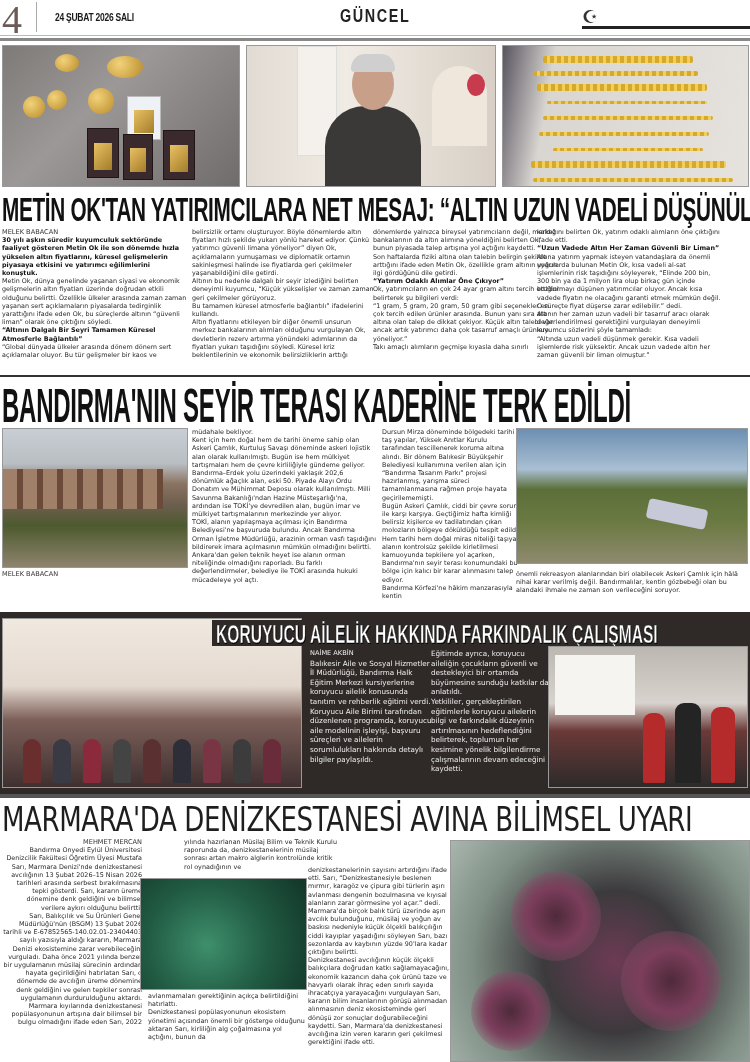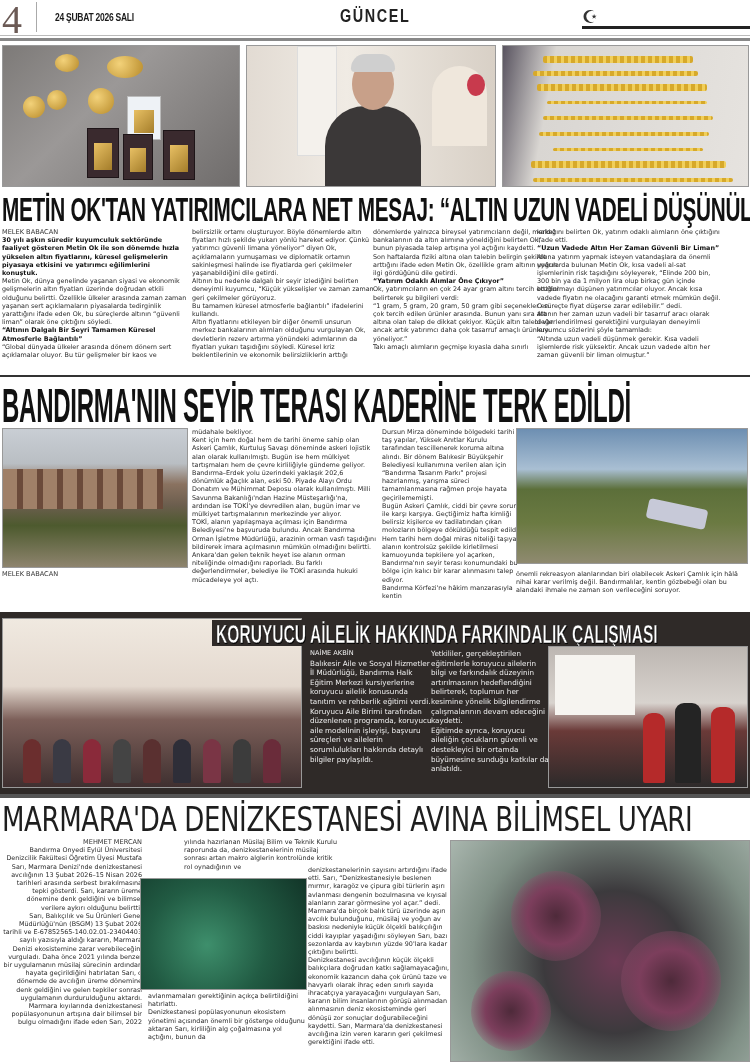--- a/index.html
+++ b/index.html
@@ -205,22 +205,22 @@
   <div class="person" style="left:230px;background:#3c3c3c;"></div>
   <div class="person" style="left:260px;background:#6a2c3a;"></div>
 </div>
 <div class="hl3-box"></div>
 <h1 class="hl3">KORUYUCU AİLELİK HAKKINDA FARKINDALIK ÇALIŞMASI</h1>
 <div class="col c3a">
   <p class="byline">NAİME AKBİN</p>
   <p>Balıkesir Aile ve Sosyal Hizmetler İl Müdürlüğü, Bandırma Halk Eğitim Merkezi kursiyerlerine koruyucu ailelik konusunda tanıtım ve rehberlik eğitimi verdi. Koruyucu Aile Birimi tarafından düzenlenen programda, koruyucu aile modelinin işleyişi, başvuru süreçleri ve ailelerin sorumlulukları hakkında detaylı bilgiler paylaşıldı.</p>
 </div>
 <div class="col c3b">
+  <p>Eğitimde ayrıca, koruyucu aileliğin çocukların güvenli ve destekleyici bir ortamda büyümesine sunduğu katkılar da anlatıldı.</p>
   <p>Yetkililer, gerçekleştirilen eğitimlerle koruyucu ailelerin bilgi ve farkındalık düzeyinin artırılmasının hedeflendiğini belirterek, toplumun her kesimine yönelik bilgilendirme çalışmalarının devam edeceğini kaydetti.</p>
-  <p>Eğitimde ayrıca, koruyucu aileliğin çocukların güvenli ve destekleyici bir ortamda büyümesine sunduğu katkılar da anlatıldı.</p>
 </div>
 <div class="photo ph-officials">
   <div style="position:absolute;left:6px;top:8px;width:80px;height:60px;background:#f6f4f0;"></div>
   <div class="person" style="left:94px;height:70px;width:22px;background:#b52a2a;"></div>
   <div class="person" style="left:126px;height:80px;width:26px;background:#242424;"></div>
   <div class="person" style="left:162px;height:76px;width:24px;background:#b52a2a;"></div>
 </div>
 
 <div class="rule3"></div>
 

